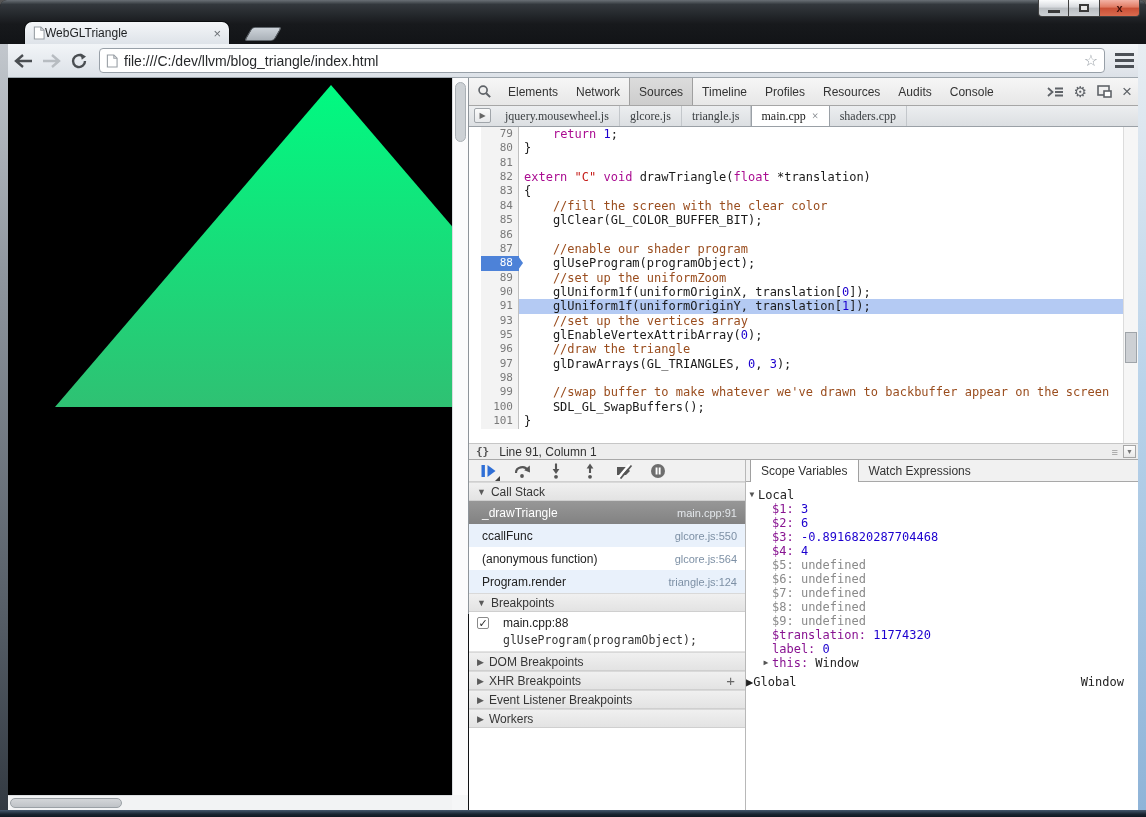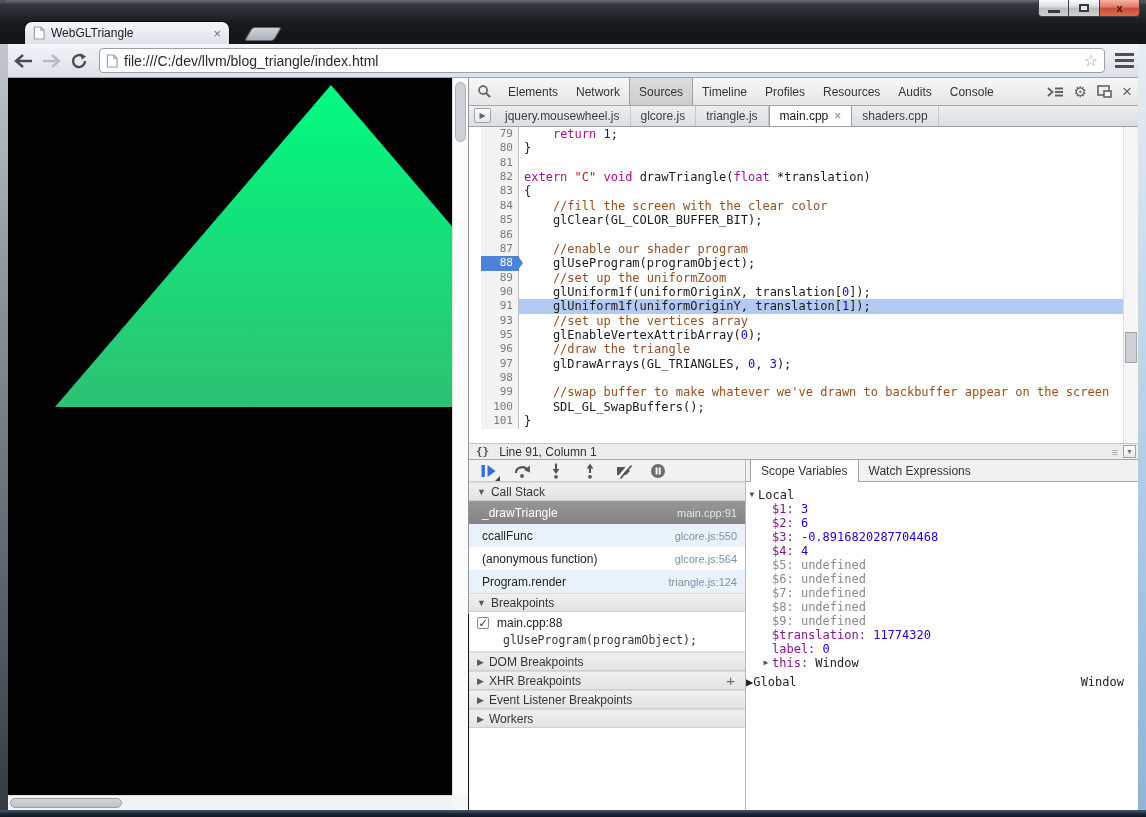--- a/index.html
+++ b/index.html
@@ -30,21 +30,21 @@
   .win-btn.close { width:40px; border-left:none; border-radius:0 0 4px 0;
     background:linear-gradient(180deg,#f3b2a5,#e07a62 45%,#c94f35 50%,#d96b4f);
     color:#41100a; font-weight:bold; font-size:11px; }
   .min-glyph { width:12px; height:3px; background:#3a3a3a; margin-top:6px; }
   .max-glyph { width:10px; height:8px; border:2px solid #3a3a3a; background:#e8e8e8; }
   
   .tab { position:absolute; left:24px; top:21px; width:206px; height:23px;
     background:linear-gradient(180deg,#f4f6f8,#dee3e9);
     border-radius:8px 8px 0 0; border:1px solid #0b0d0f; border-bottom:none;
     display:flex; align-items:center; padding:0 8px; }
-  .tab-title { font-size:12px; color:#1d1f21; margin-left:6px; flex:1;
+  .tab-title { font-size:12px; color:#1d1f21; flex:1;
     white-space:nowrap; overflow:hidden; }
   .tab-close { color:#6b7075; font-size:13px; line-height:13px; cursor:default; }
   .newtab-btn { position:absolute; left:248px; top:27px; width:30px; height:14px;
     background:linear-gradient(180deg,#cdd3d9,#aab1b8);
     transform:skewX(-30deg); border-radius:3px; border:1px solid #60666c; }
   
   .toolbar { position:absolute; left:1px; top:44px; width:1144px; height:34px;
     background:linear-gradient(180deg,#f2f5f8,#dce1e7);
     border-bottom:1px solid #9ea6ad; display:flex; align-items:center; }
   .nav-btn { width:28px; height:28px; display:flex; align-items:center; justify-content:center; }
@@ -83,21 +83,21 @@
     align-items:center; gap:10px; }
   .dt-icon { color:#5f6368; font-size:15px; line-height:15px; display:flex; align-items:center; }
   
   .file-tabs { position:absolute; left:0; top:28px; width:669px; height:21px;
     background:linear-gradient(180deg,#eceef0,#dcdfe2); border-bottom:1px solid #9aa0a6;
     display:flex; align-items:stretch; }
   .nav-sidebar-btn { width:17px; height:15px; margin:2px 4px 0 5px; border:1px solid #a0a5aa;
     background:linear-gradient(180deg,#fafafa,#e7e9eb); border-radius:2px;
     display:flex; align-items:center; justify-content:center; font-size:8px; color:#666; }
   .file-tab { padding:0 10px; display:flex; align-items:center; color:#3c4043;
-    border-right:1px solid #c3c7cb; font-size:12px; }
+    border-right:1px solid #c3c7cb; font-size:12px;font-family:Liberation Serif, serif; }
   .file-tab.active { background:#fff; border-left:1px solid #9aa0a6; border-right:1px solid #9aa0a6;
     color:#1a1a1a; }
   .file-tab .x { margin-left:6px; color:#787d82; font-size:12px; }
   
   .editor { position:absolute; left:12px; top:49px; width:669px; height:316px; overflow:hidden;
     font-family:"DejaVu Sans Mono", monospace; }
   .code-row { display:flex; height:14.36px; line-height:14.36px; white-space:pre; }
   .gutter-cell { width:38px; flex:0 0 38px; background:#f3f3f3; border-right:1px solid #c0c0c0;
     color:#7a7a7a; font-size:11px; text-align:right; padding-right:5px; position:relative; }
   .gutter-cell.bp { background:#4d82d8; color:#fff; border-right-color:#4d82d8; }
@@ -143,21 +143,21 @@
   .stack-frame { height:23px; display:flex; align-items:center; padding:0 8px 0 13px;
     font-size:12px; color:#222; position:relative; }
   .stack-frame.alt { background:#e9f1fb; }
   .stack-frame.selected { background:linear-gradient(180deg,#979797,#828282); color:#fff; }
   .frame-loc { position:absolute; right:8px; font-size:11px; color:#7d90a5; }
   .stack-frame.selected .frame-loc { color:#e2e6ea; }
   .bp-entry { background:#fff; border-bottom:1px solid #e3e3e3; padding:3px 0 4px 8px; }
   .bp-row1 { display:flex; align-items:center; height:16px; }
   .bp-check { width:12px; height:12px; border:1px solid #8a8a8a; border-radius:2px; background:#fff;
     font-size:11px; line-height:10px; color:#2b2b2b; text-align:center; }
-  .bp-label { margin-left:8px; font-size:12px; color:#222; }
+  .bp-label { margin-left:14px; font-size:12px; color:#222; }
   .bp-code { margin:2px 0 0 26px; font-family:"DejaVu Sans Mono", monospace; font-size:11.5px; color:#333; }
   
   .side-tabs { height:22px; background:#f1f1f1; border-bottom:1px solid #a8a8a8;
     display:flex; align-items:stretch; padding-left:4px; }
   .side-tab { padding:0 10px; display:flex; align-items:center; font-size:12px; color:#333; }
   .side-tab.selected { background:#fff; border-left:1px solid #a0a0a0; border-right:1px solid #a0a0a0;
     margin-bottom:-1px; }
   .scope { font-family:"DejaVu Sans Mono", monospace; font-size:12px; padding-top:6px; color:#222; }
   .scope-row { height:14px; line-height:14px; display:flex; white-space:pre; }
   .scope-row .tri { width:12px; text-align:center; font-size:8px; color:#555; flex:0 0 12px; }

